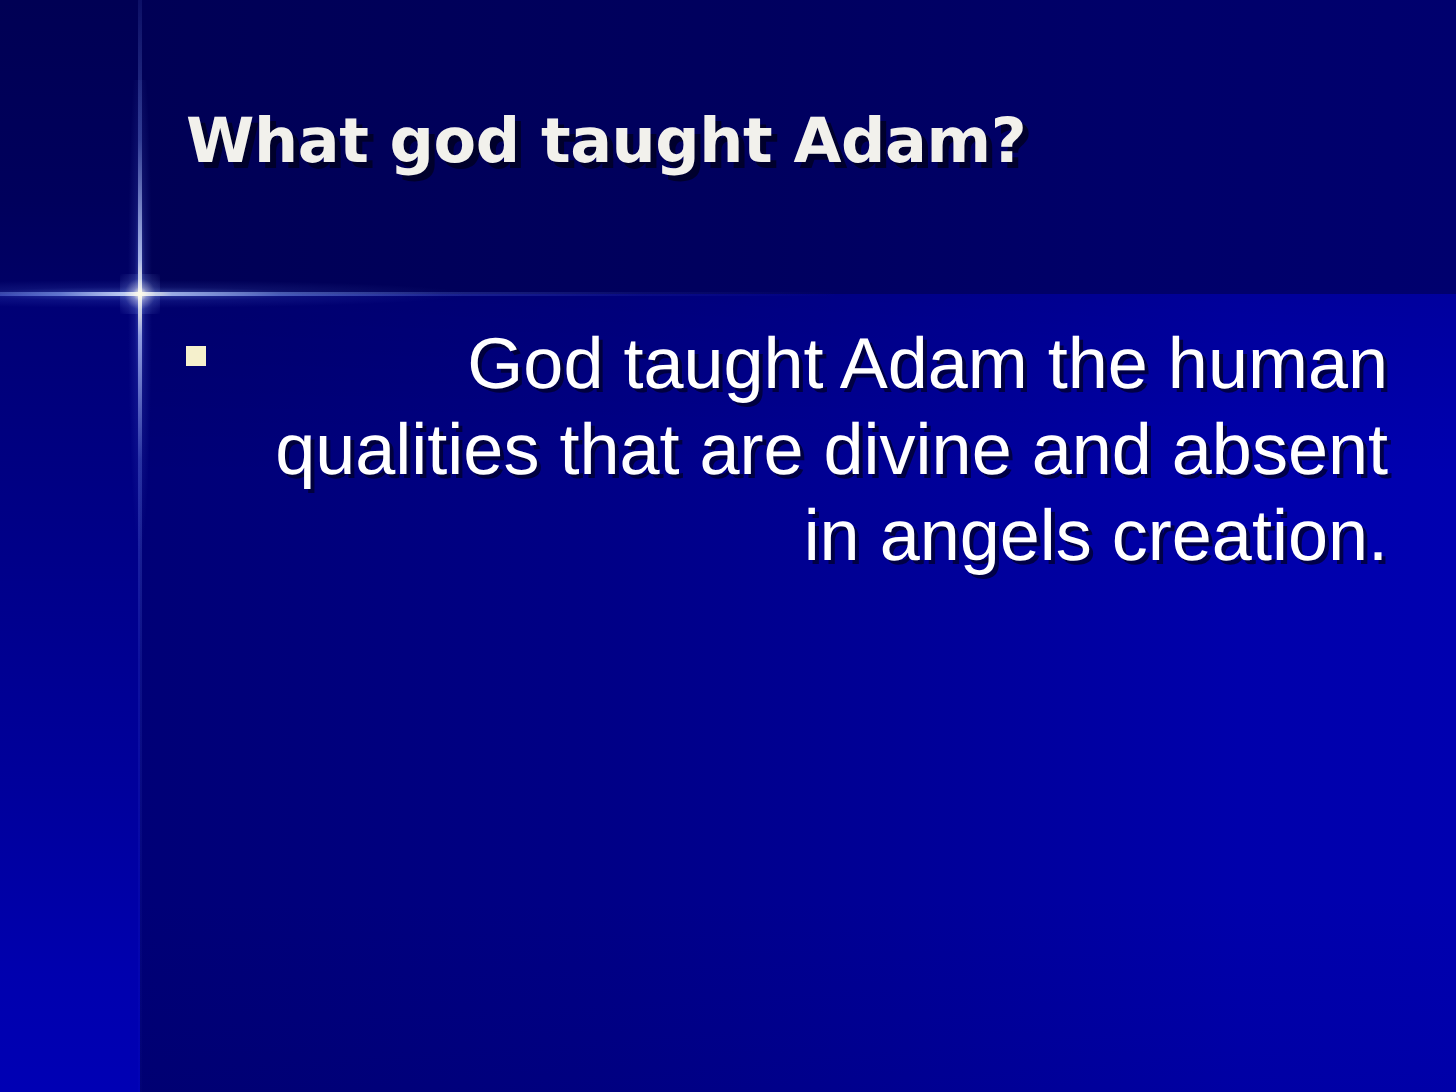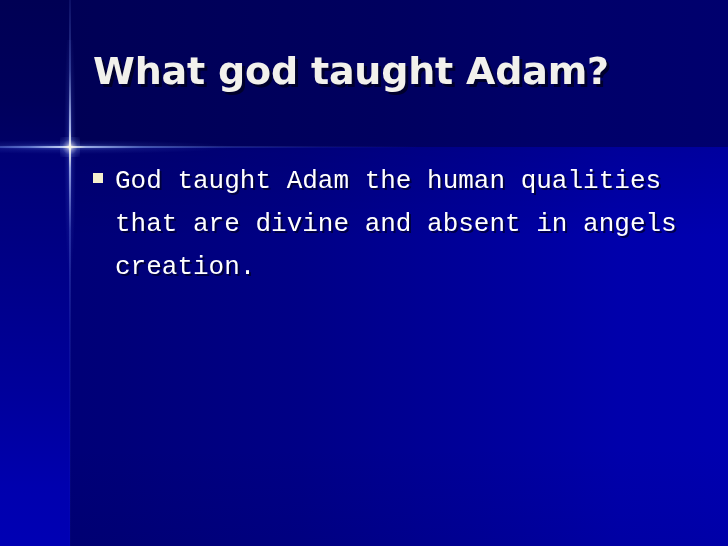--- a/index.html
+++ b/index.html
@@ -167,21 +167,21 @@
 
   
   .title {
     position: absolute;
     left: 93px;
     top: 47px;
     width: 600px;
     color: #f2f1ec;
     font-family: "DejaVu Sans", sans-serif;
     font-weight: bold;
-    font-size: 38px;
+    font-size: 31px;
     line-height: 48px;
     letter-spacing: -0.2px;
     text-shadow: 3px 3px 0 rgba(0,0,35,0.85);
     white-space: nowrap;
   }
 
   .body-list {
     position: absolute;
     left: 88px;
     top: 160px;
@@ -197,25 +197,26 @@
     position: absolute;
     left: 5px;
     top: 13px;
     width: 10px;
     height: 10px;
     background: #f5f0cc;
   }
   .bullet-text {
     display: block;
     color: #ffffff;
-    font-family: Liberation Mono, monospace;
+    font-family: Liberation Sans, sans-serif;
     font-weight: normal;
-    font-size: 26px;
+    font-size: 36px;
     line-height: 43px;
     text-shadow: 2px 2px 0 rgba(0,0,40,0.75);
+    text-align: right;
   }
 </style>
 </head>
 <body>
 
 <div id="slide">
 
   <div class="bg-body"></div>
   <div class="bg-titleband"></div>
   <div class="bg-bodyshade"></div>

